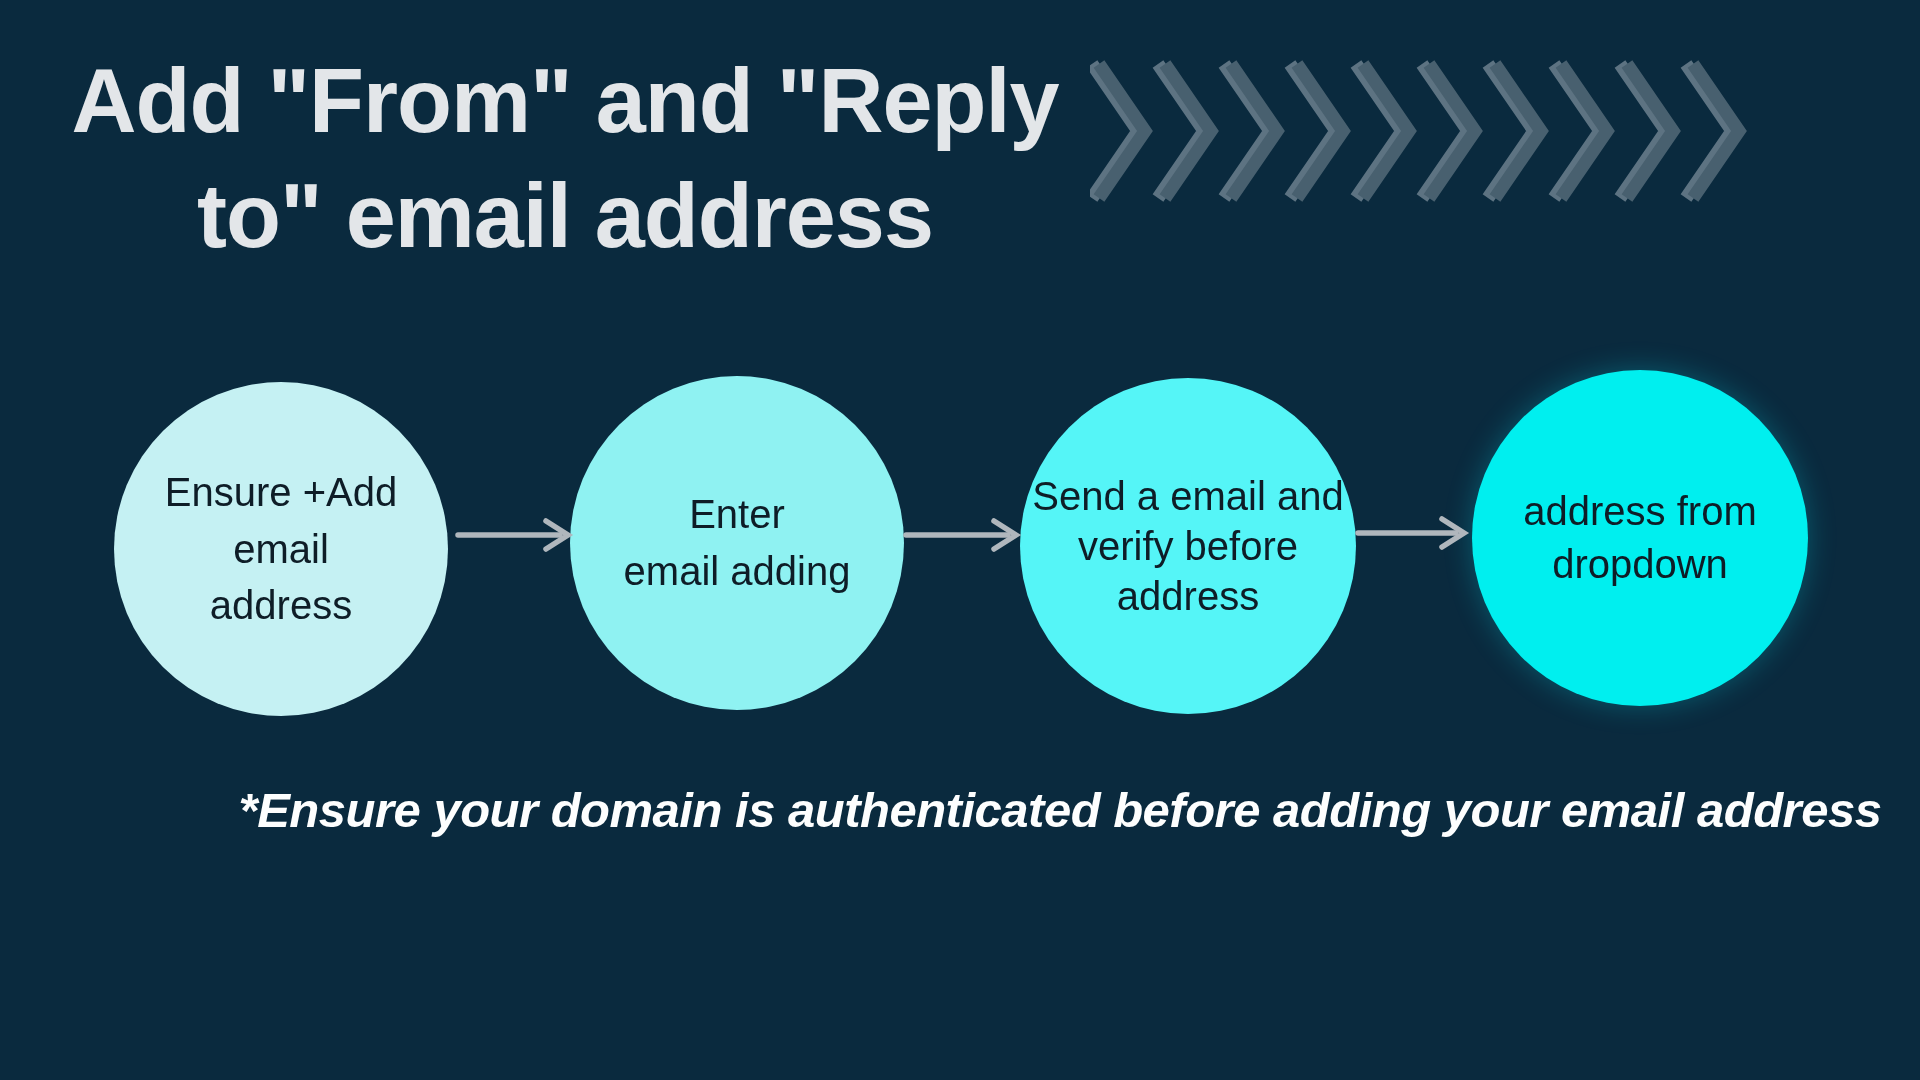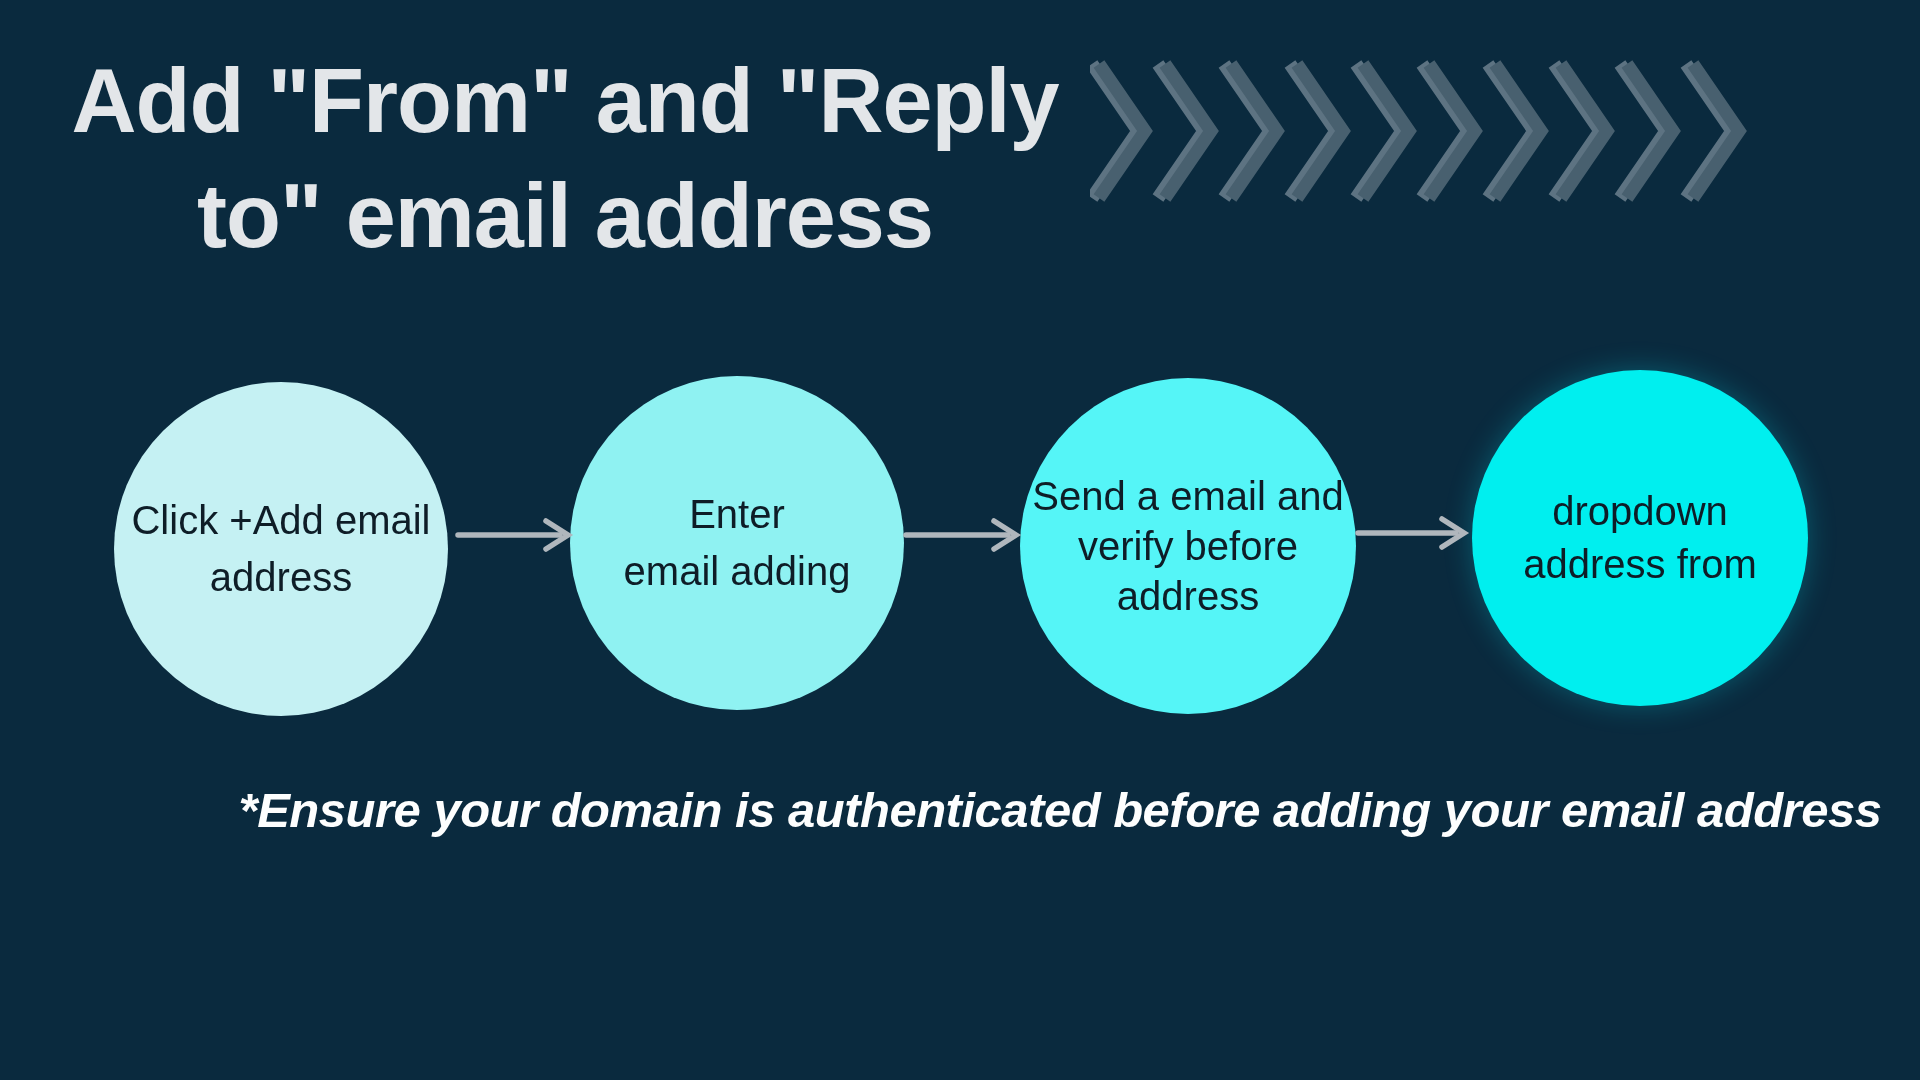--- a/index.html
+++ b/index.html
@@ -108,21 +108,21 @@
     <use href="#chev" x="330" y="0"></use>
     <use href="#chev" x="396" y="0"></use>
     <use href="#chev" x="462" y="0"></use>
     <use href="#chev" x="528" y="0"></use>
     <use href="#chev" x="594" y="0"></use>
   </svg>
 
   <div class="step step-1">
     <div>
       <div>
-        <span>Click </span><b>+Add email</b>
+        <span>Ensure </span><b>+Add email</b>
       </div>
       <div><b>address</b></div>
     </div>
   </div>
 
   <div class="step step-2">
     <div>
       <div>Enter</div>
       <div>email adding</div>
     </div>
@@ -131,22 +131,22 @@
   <div class="step step-3">
     <div>
       <div>Send a email and</div>
       <div>verify before</div>
       <div>address</div>
     </div>
   </div>
 
   <div class="step step-4">
     <div>
+      <div>address from</div>
       <div>dropdown</div>
-      <div>address from</div>
     </div>
   </div>
 
   <svg class="arrows" viewBox="0 0 1920 1080" xmlns="http://www.w3.org/2000/svg">
     <g stroke="#b0b7bd" stroke-width="5.5" fill="none" stroke-linecap="round" stroke-linejoin="miter">
       <g>
         <line x1="458" y1="535" x2="560" y2="535"></line>
         <polyline points="546,521 568,535 546,549"></polyline>
       </g>
       <g>

